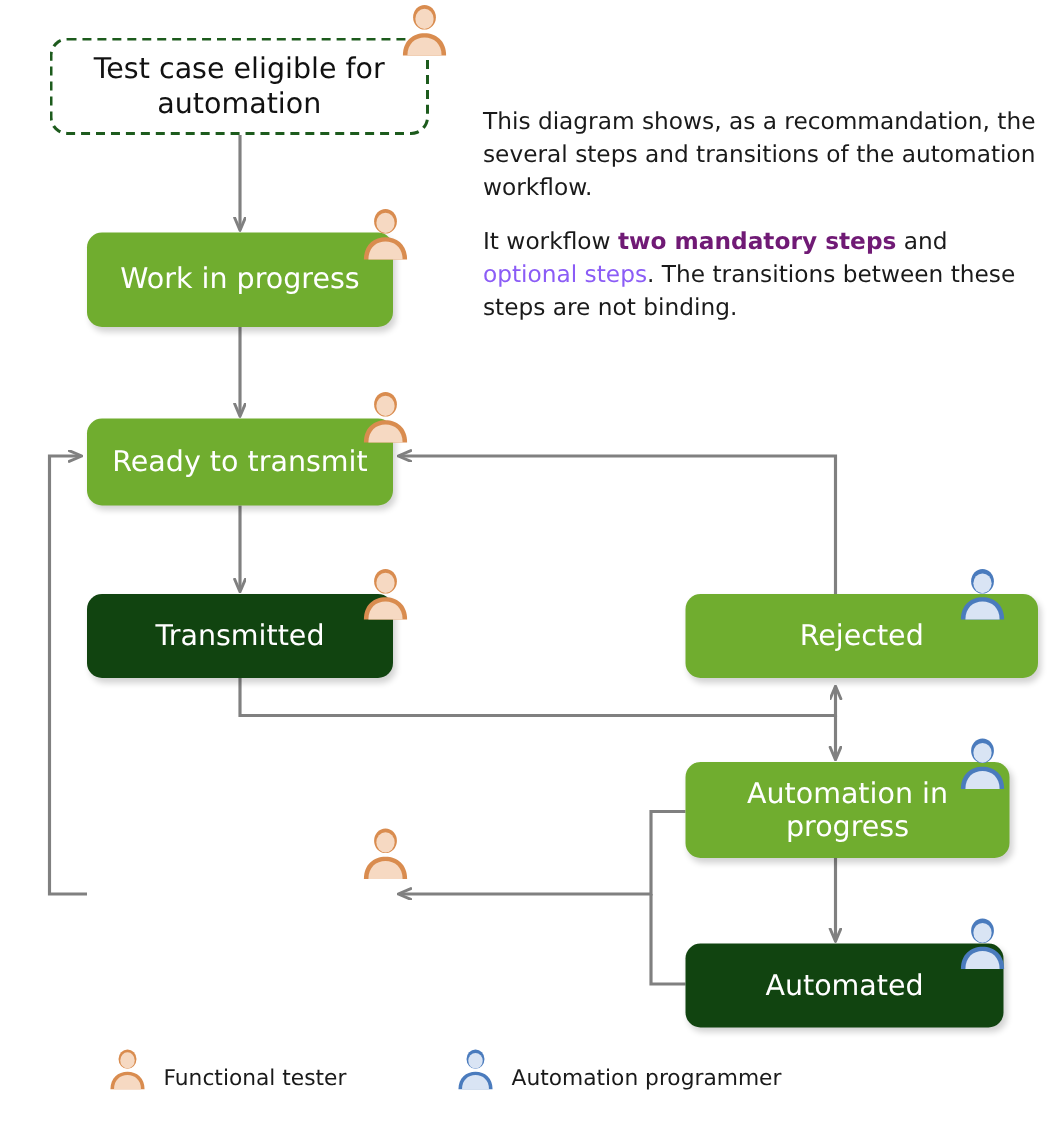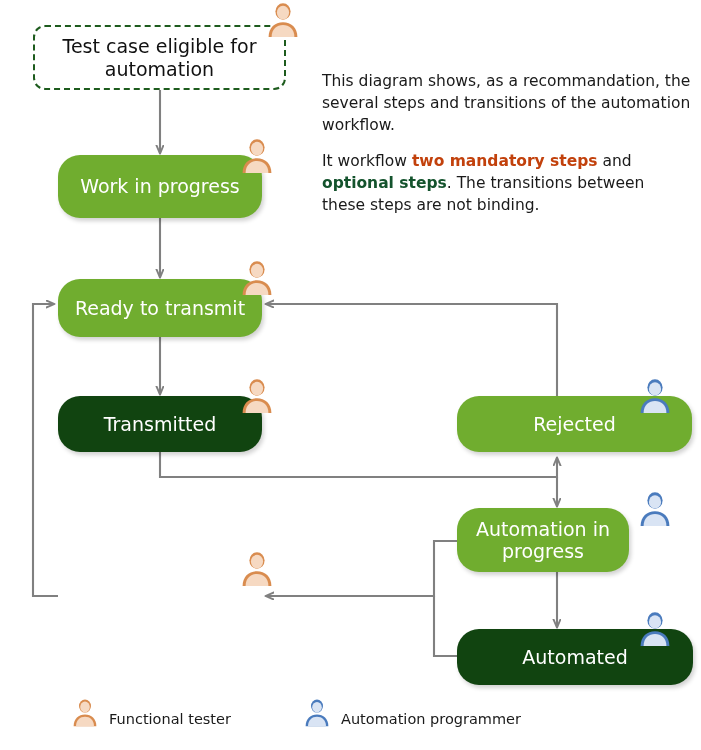--- a/index.html
+++ b/index.html
@@ -30,21 +30,21 @@
   }
 
   
   .node {
     position: absolute;
     box-sizing: border-box;
     display: flex;
     align-items: center;
     justify-content: center;
     text-align: center;
-    border-radius: 22px;
+    border-radius: 10px;
     line-height: 1.18;
   }
   .node .node-label {
     display: block;
     padding: 0 10px;
   }
 
   .node.start {
     background: #ffffff;
     border: 2px dashed #1d5b1d;
@@ -79,22 +79,22 @@
     position: absolute;
     left: 322px;
     top: 70px;
     width: 370px;
     font-size: 15.5px;
     line-height: 1.42;
     color: #1a1a1a;
   }
   #description p { margin: 0 0 14px 0; }
   #description p:last-child { margin-bottom: 0; }
-  .hl-dark   { color: #c2410c; font-weight: bold; text-align: center; }
-  .hl-light  { color: #14532d; font-weight: bold; }
+  .hl-dark   { color: #701a75; font-weight: bold; text-align: center; }
+  .hl-light  { color: #8b5cf6; font-weight: normal; }
 
   
   #legend {
     position: absolute;
     left: 70px;
     top: 697px;
     width: 560px;
     height: 40px;
   }
   .legend-item {
@@ -158,25 +158,25 @@
   </div>
 
   <div class="node mandatory" style="left:58px; top:396px; width:204px; height:56px;">
     <span class="node-label">Transmitted</span>
   </div>
 
   <div class="node optional" style="left:457px; top:396px; width:235px; height:56px;">
     <span class="node-label">Rejected</span>
   </div>
 
-  <div class="node optional" style="left:457px; top:508px; width:172px; height:64px;">
+  <div class="node optional" style="left:457px; top:508px; width:216px; height:64px;">
     <span class="node-label">Automation in progress</span>
   </div>
 
-  <div class="node mandatory" style="left:457px; top:629px; width:236px; height:56px;">
+  <div class="node mandatory" style="left:457px; top:629px; width:212px; height:56px;">
     <span class="node-label">Automated</span>
   </div>
 
 
   <div class="avatar" style="left:264px; top:0px;">
     <svg viewBox="0 0 38 38" xmlns="http://www.w3.org/2000/svg">
       <ellipse cx="19" cy="11.5" rx="7.6" ry="8.2" fill="#d98c4f"></ellipse>
       <ellipse cx="19" cy="12.6" rx="6.1" ry="6.8" fill="#f6d9c2"></ellipse>
       <path d="M4.6,37 C4.6,27.4 11,22.2 19,22.2 C27,22.2 33.4,27.4 33.4,37 Z" fill="#d98c4f"></path>
       <path d="M7.6,37 C7.6,29.2 12.8,25 19,25 C25.2,25 30.4,29.2 30.4,37 Z" fill="#f6d9c2"></path>

